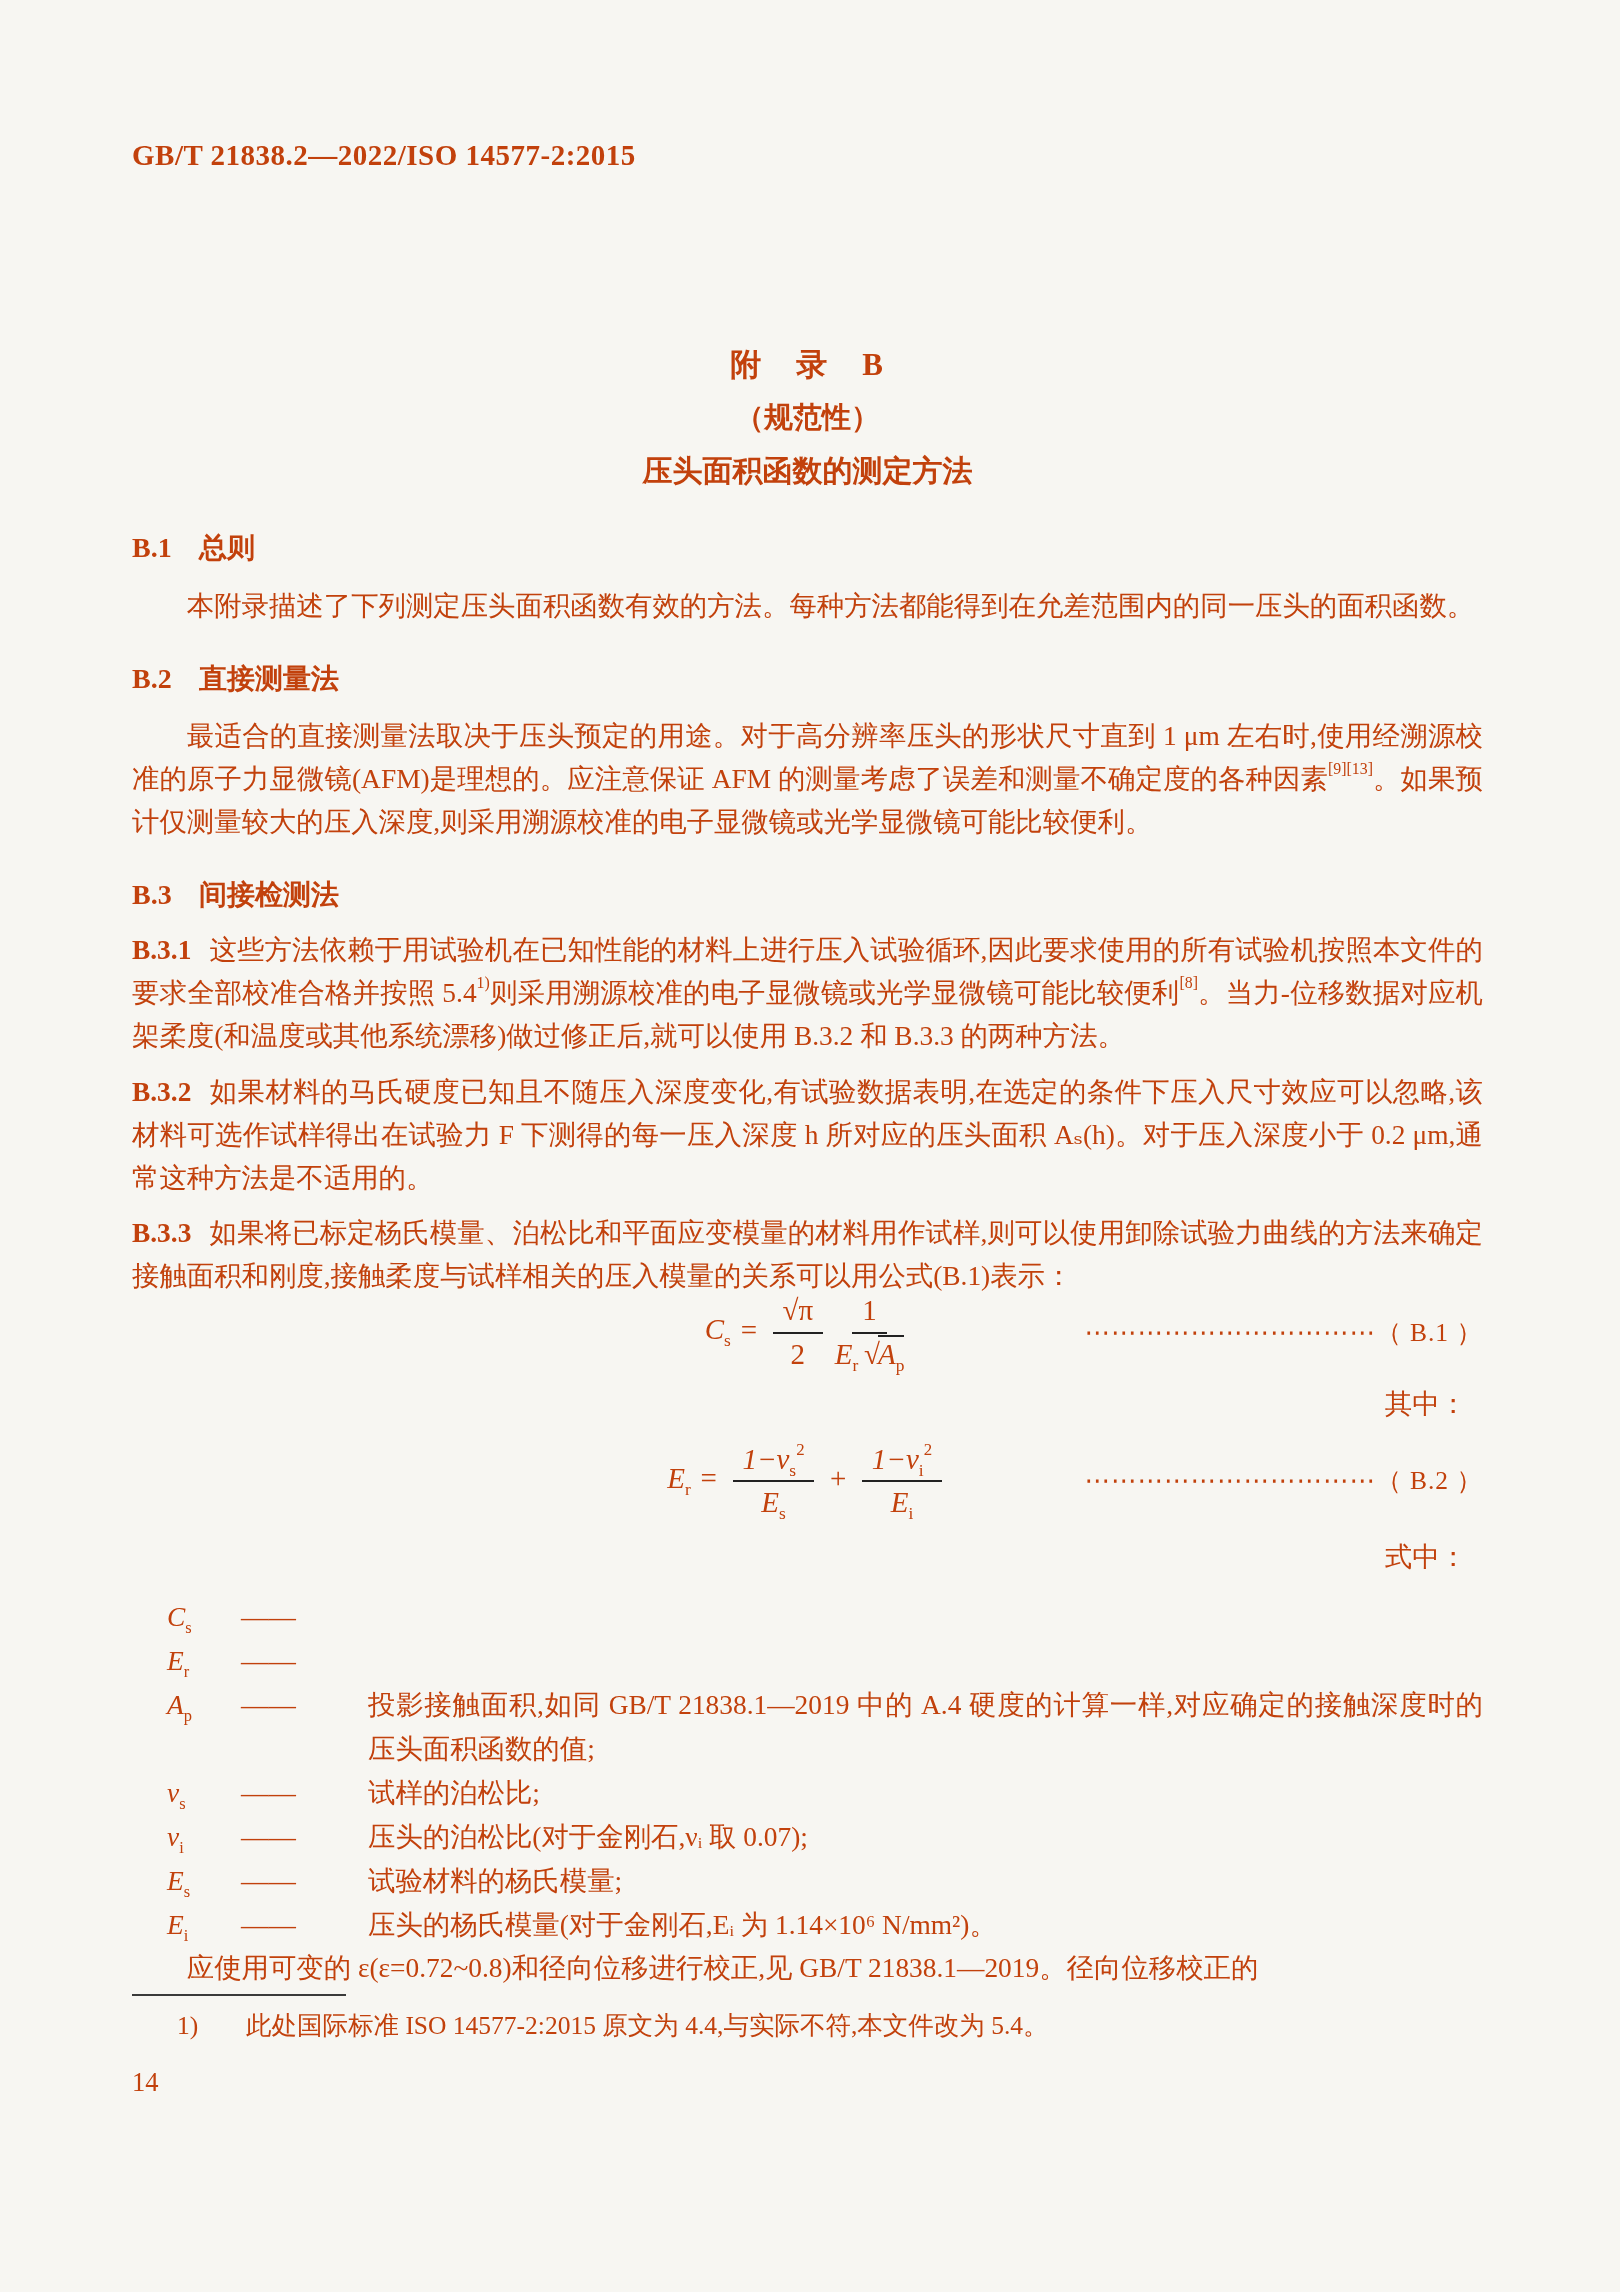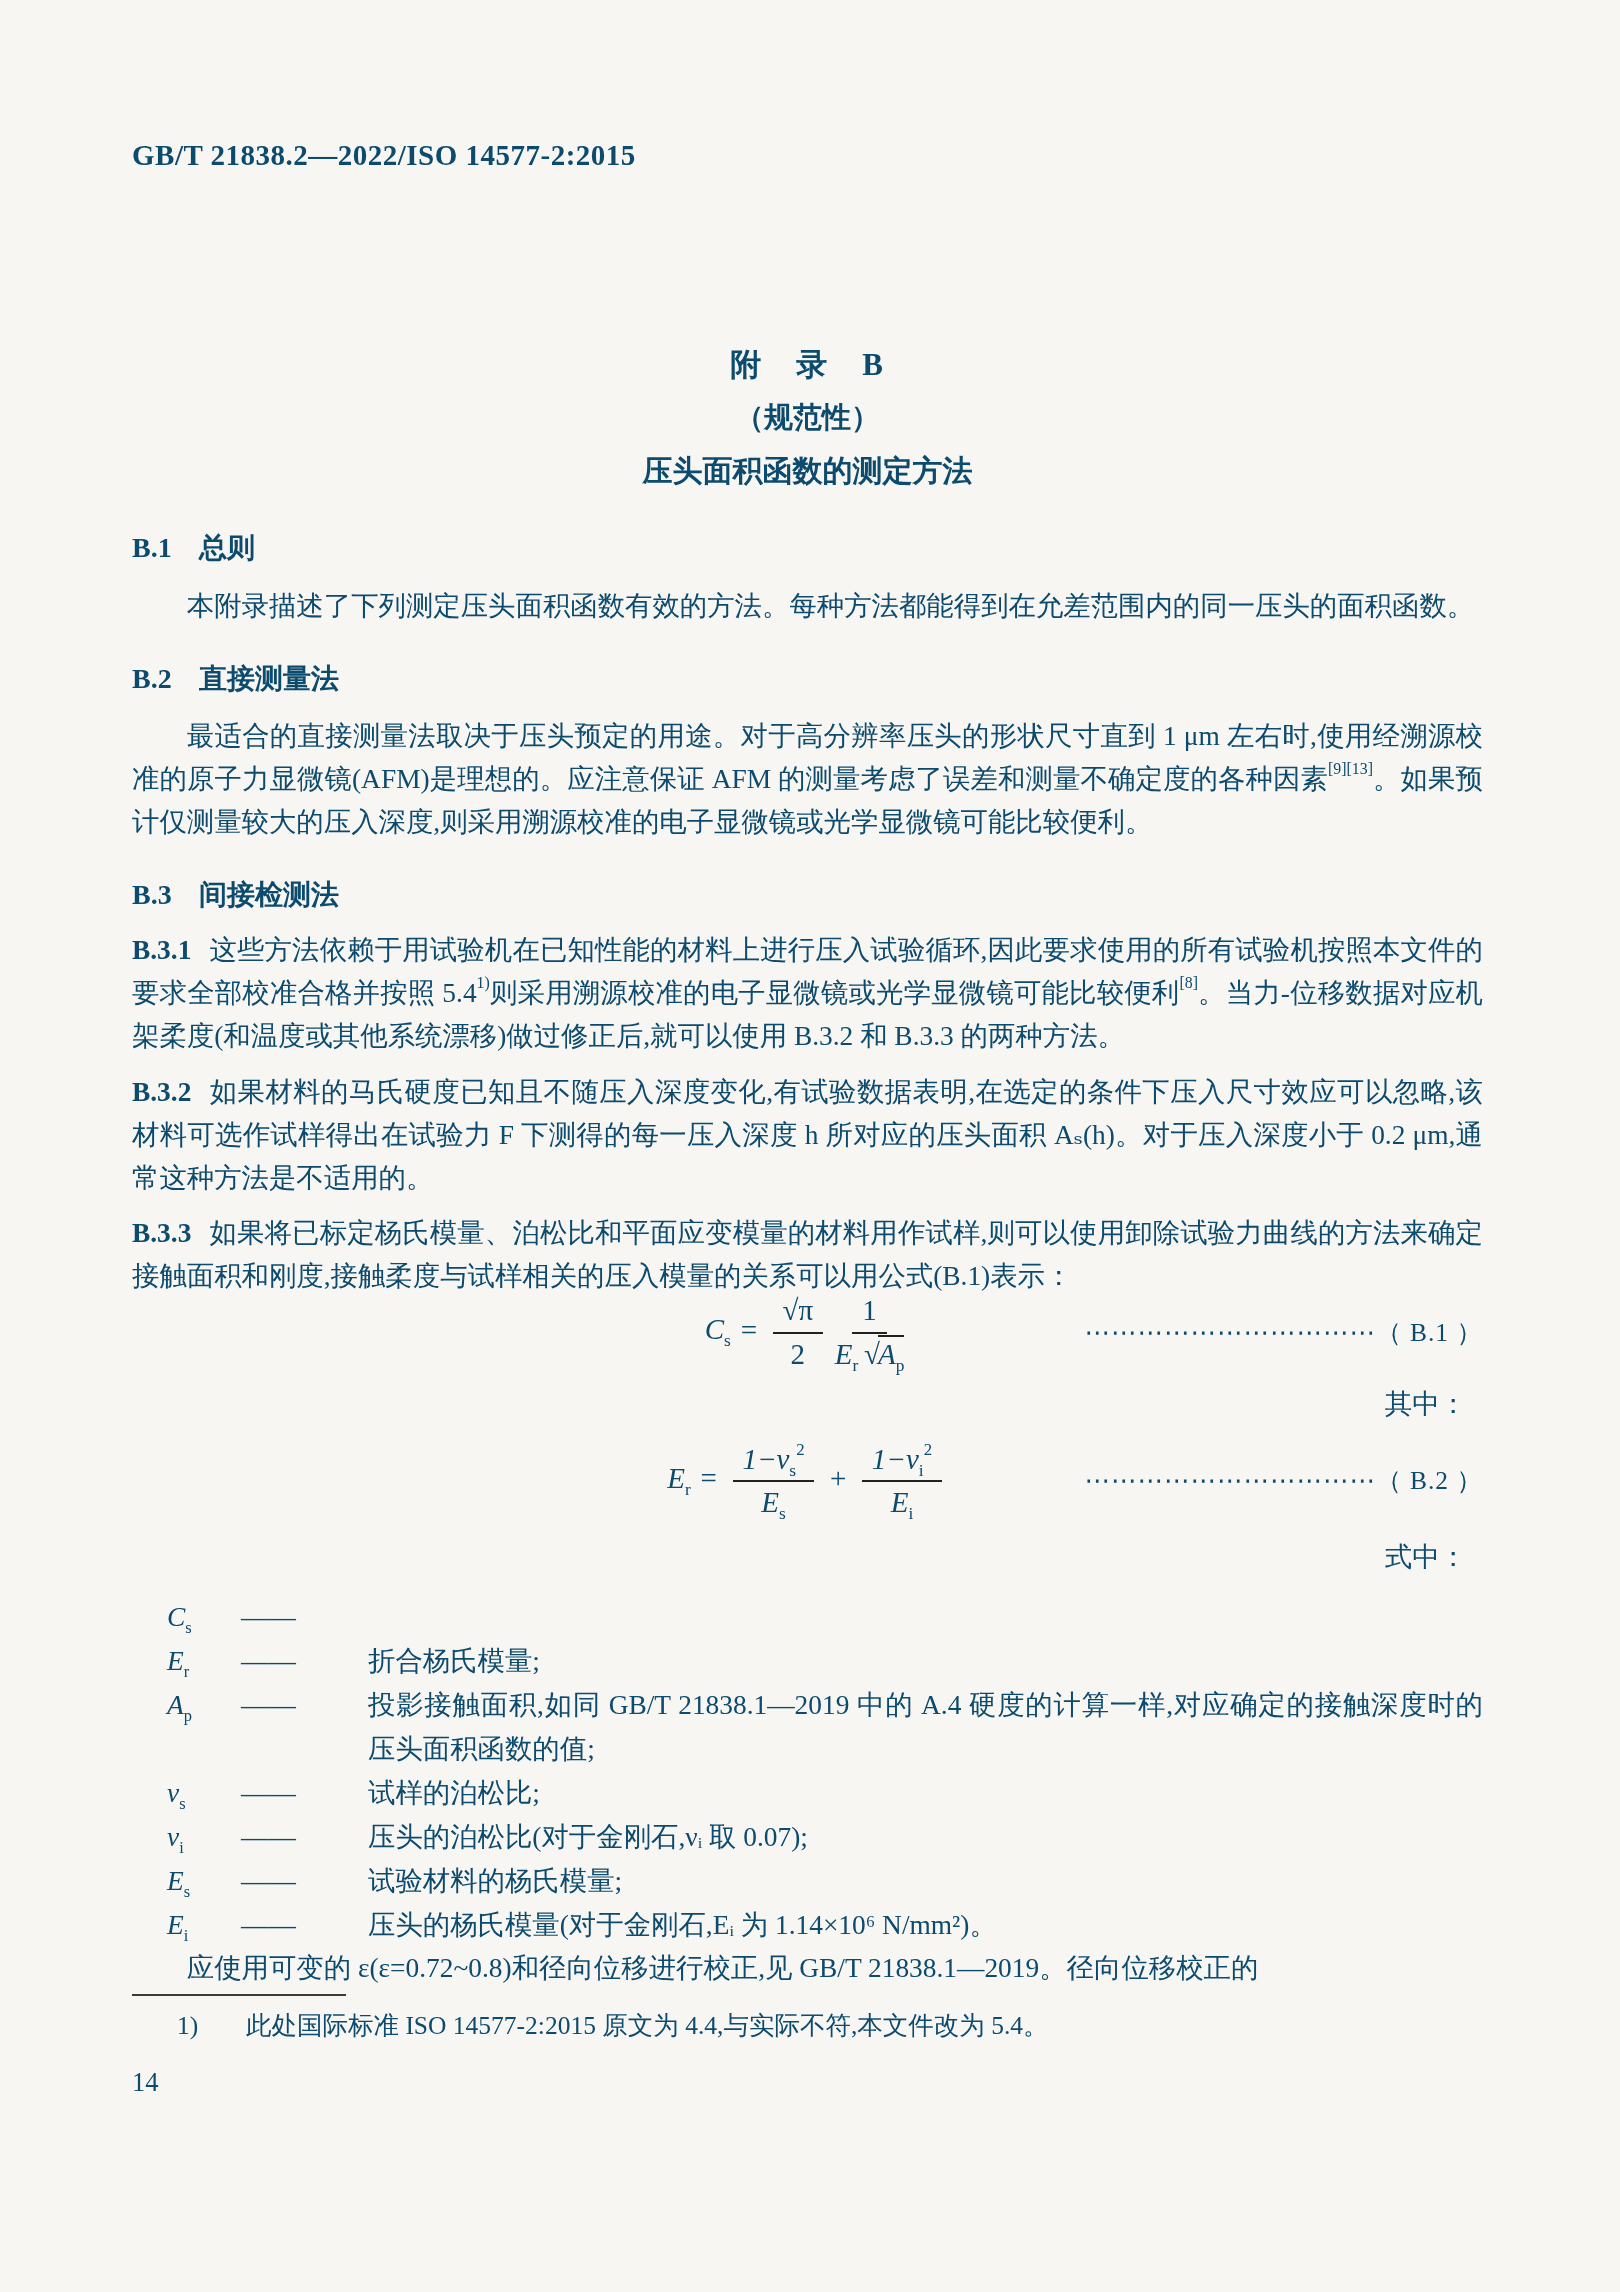--- a/index.html
+++ b/index.html
@@ -2,21 +2,21 @@
 <html><head>
 <meta charset="utf-8">
 <style>
   html,body { margin:0; padding:0; background:#d8d6d2; }
   .page {
     position: relative;
     width: 1620px;
     height: 2293px;
     margin: 0 auto;
     background: #f7f6f2;
-    color: #0c4a6e;
+    color: #c2410c;
     font-family: "Liberation Serif", "DejaVu Serif", serif;
     font-size: 27.4px;
     line-height: 43px;
     box-sizing: border-box;
     overflow: hidden;
   }
   .content {
     position: absolute;
     left: 132px;
     right: 137px;
@@ -183,21 +183,20 @@
     <p class="interline">式中：</p>
 
     <div class="defs">
       <div class="def-row">
         <span class="def-sym"><i class="var">C</i><sub>s</sub></span>
         <span class="def-dash">——</span>
       </div>
       <div class="def-row">
         <span class="def-sym"><i class="var">E</i><sub>r</sub></span>
         <span class="def-dash">——</span>
-        <span class="def-text">折合杨氏模量;</span>
       </div>
       <div class="def-row">
         <span class="def-sym"><i class="var">A</i><sub>p</sub></span>
         <span class="def-dash">——</span>
         <span class="def-text">投影接触面积,如同 GB/T 21838.1—2019 中的 A.4 硬度的计算一样,对应确定的接触深度时的压头面积函数的值;</span>
       </div>
       <div class="def-row">
         <span class="def-sym"><i class="var">ν</i><sub>s</sub></span>
         <span class="def-dash">——</span>
         <span class="def-text">试样的泊松比;</span>

